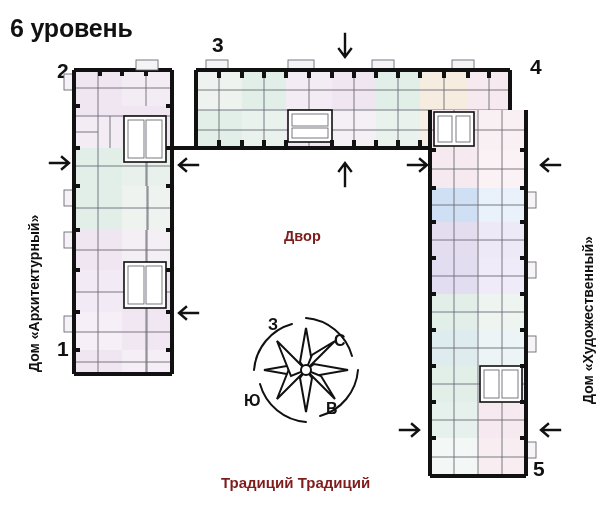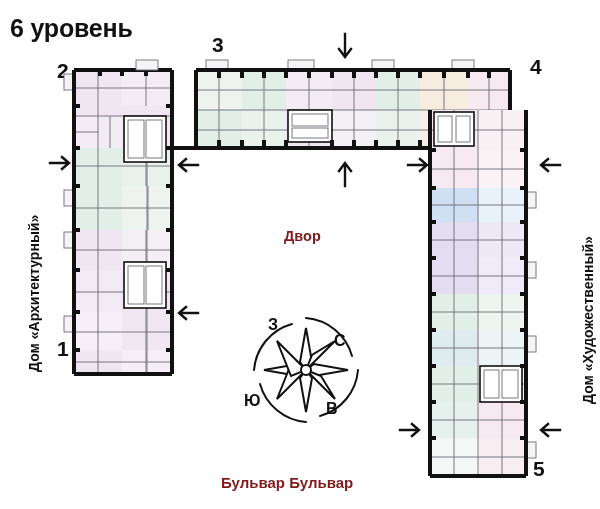--- a/index.html
+++ b/index.html
@@ -60,21 +60,21 @@
 <body>
 
 <div id="stage">
 
   <div class="title">6 уровень</div>
 
   <div class="vlabel left">Дом «Архитектурный»</div>
   <div class="vlabel right">Дом «Художественный»</div>
 
   <div class="plain-label" style="left:284px;top:228px;">Двор</div>
-  <div class="plain-label" style="left:221px;top:474px;font-size:15px;">Бульвар Бульвар</div>
+  <div class="plain-label" style="left:221px;top:474px;font-size:15px;">Традиций Традиций</div>
 
   <div class="num" style="left:57px;top:337px;">1</div>
   <div class="num" style="left:57px;top:59px;">2</div>
   <div class="num" style="left:212px;top:33px;">3</div>
   <div class="num" style="left:530px;top:55px;">4</div>
   <div class="num" style="left:533px;top:457px;">5</div>
 
   <svg id="plan" viewBox="0 0 600 509">
     <defs>
       <g id="hatchdef"></g>

